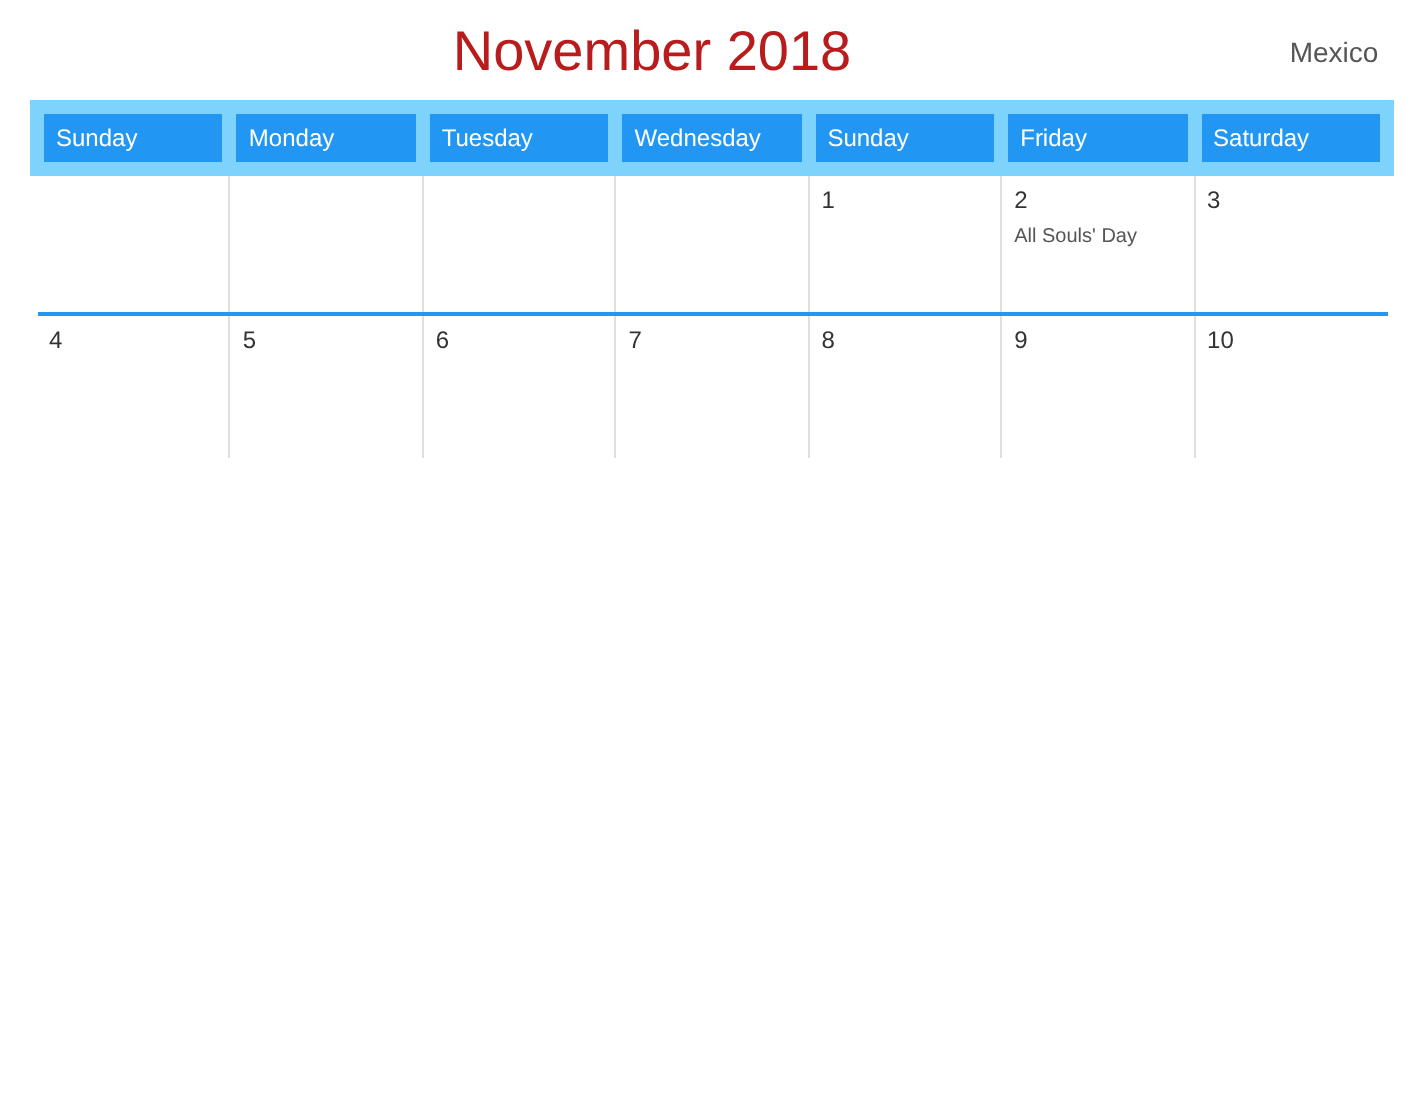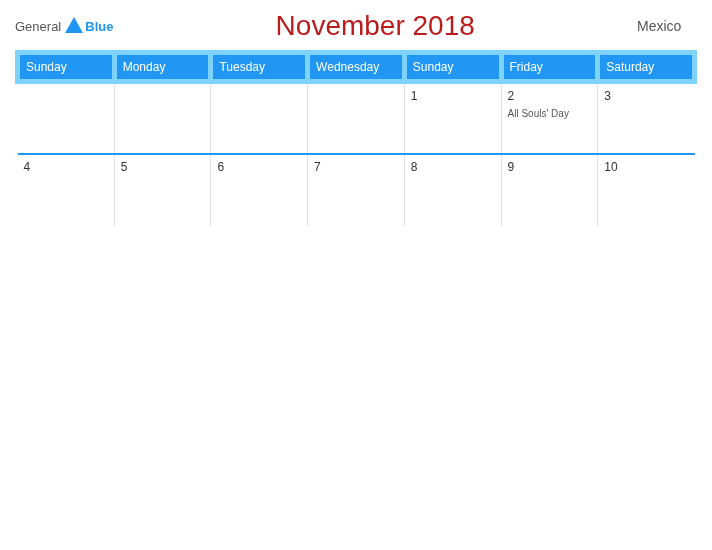--- a/index.html
+++ b/index.html
@@ -45,36 +45,36 @@
       font-size: 28px;
       color: #b91c1c;
       font-weight: normal;
       text-align: center;
       flex: 1;
     }
     .country {
       font-size: 14px;
       color: #555;
       min-width: 60px;
-      text-align: left;
+      text-align: center;
     }
     .calendar {
       width: 100%;
       border-collapse: collapse;
     }
     .calendar thead tr {
       background: #2196F3;
     }
     .calendar thead th {
       color: #fff;
       font-size: 12px;
       font-weight: normal;
       padding: 5px 6px;
       text-align: left;
-      border: 5px solid #7dd3fc;
+      border: 7px solid #7dd3fc;
       width: 14.28%;
     }
     .calendar tbody tr {
       border-top: 2px solid #2196F3;
     }
     .calendar tbody td {
       vertical-align: top;
       padding: 5px 6px;
       font-size: 12px;
       color: #333;
@@ -99,27 +99,20 @@
       font-size: 10px;
       color: #555;
       line-height: 1.3;
     }
   </style>
 </head>
 <body>
 
 <div class="page">
   <div class="header">
-    <div class="logo">
-      <span class="logo-general">General</span>
-      <svg class="logo-icon" viewBox="0 0 22 22">
-        <polygon points="11,2 20,18 2,18" fill="#2196F3"></polygon>
-      </svg>
-      <span class="logo-blue">Blue</span>
-    </div>
     <div class="title">November 2018</div>
     <div class="country">Mexico</div>
   </div>
 
   <table class="calendar">
     <thead>
       <tr>
         <th>Sunday</th>
         <th>Monday</th>
         <th>Tuesday</th>

